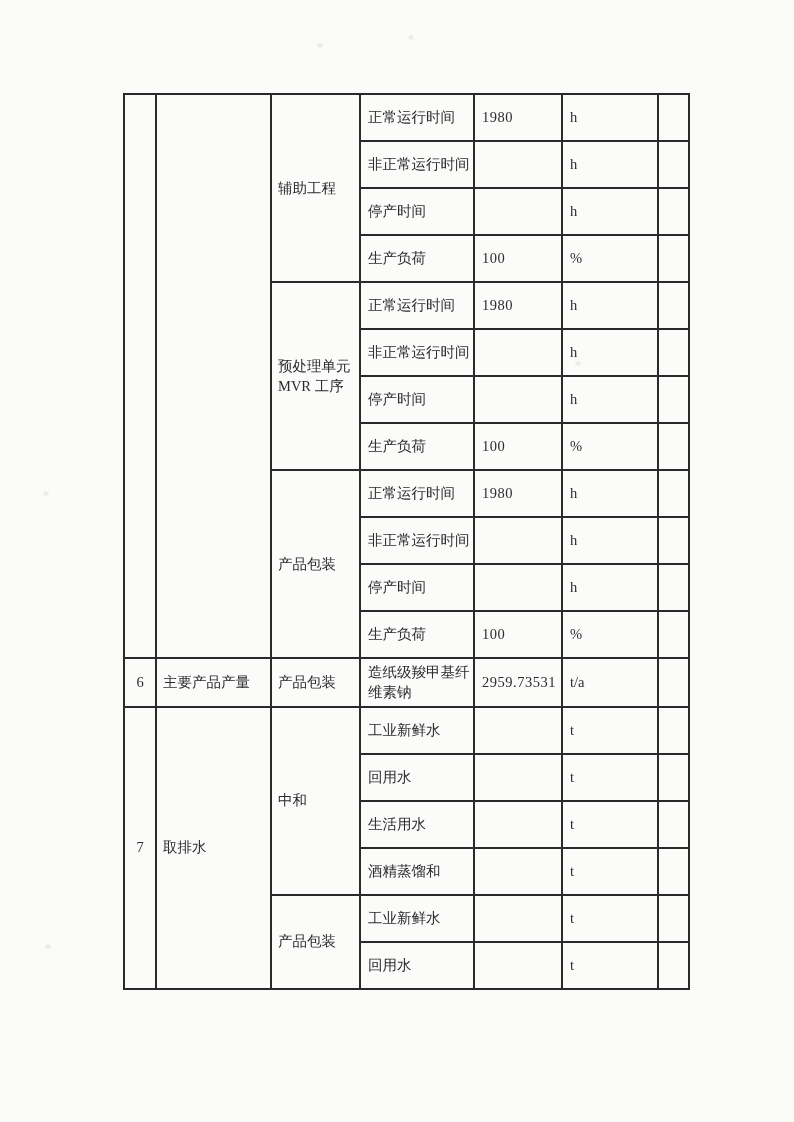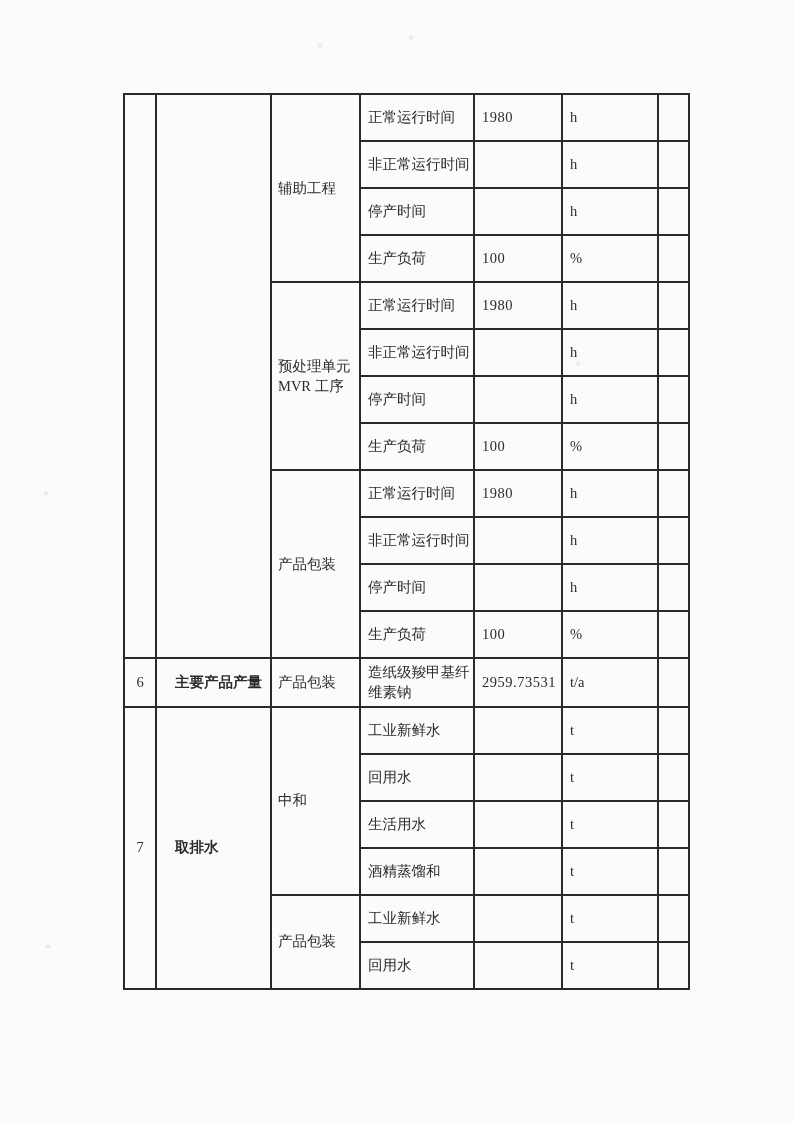--- a/index.html
+++ b/index.html
@@ -26,21 +26,21 @@
     border: 2px solid #2a2a2a;
     font-size: 14.5px;
     line-height: 1.4;
     vertical-align: middle;
     padding: 3px 3px 3px 7px;
     white-space: pre-line;
     overflow: hidden;
   }
   .doc-table tr { height: 47px; }
   td.c-no  { text-align: center; padding: 3px 1px; }
-  td.c-cat { padding-left: 18px; font-weight: bold; }
+  td.c-cat { padding-left: 6px; }
   td.c-proc{ padding-left: 6px; }
   td.c-val { padding-left: 7px; letter-spacing: 0.5px; }
   td.c-unit{ padding-left: 7px; }
   td.c-rem { padding: 0; }
   
   .speck {
     position: absolute;
     width: 4px; height: 3px;
     border-radius: 50%;
     background: #9a9a96;

